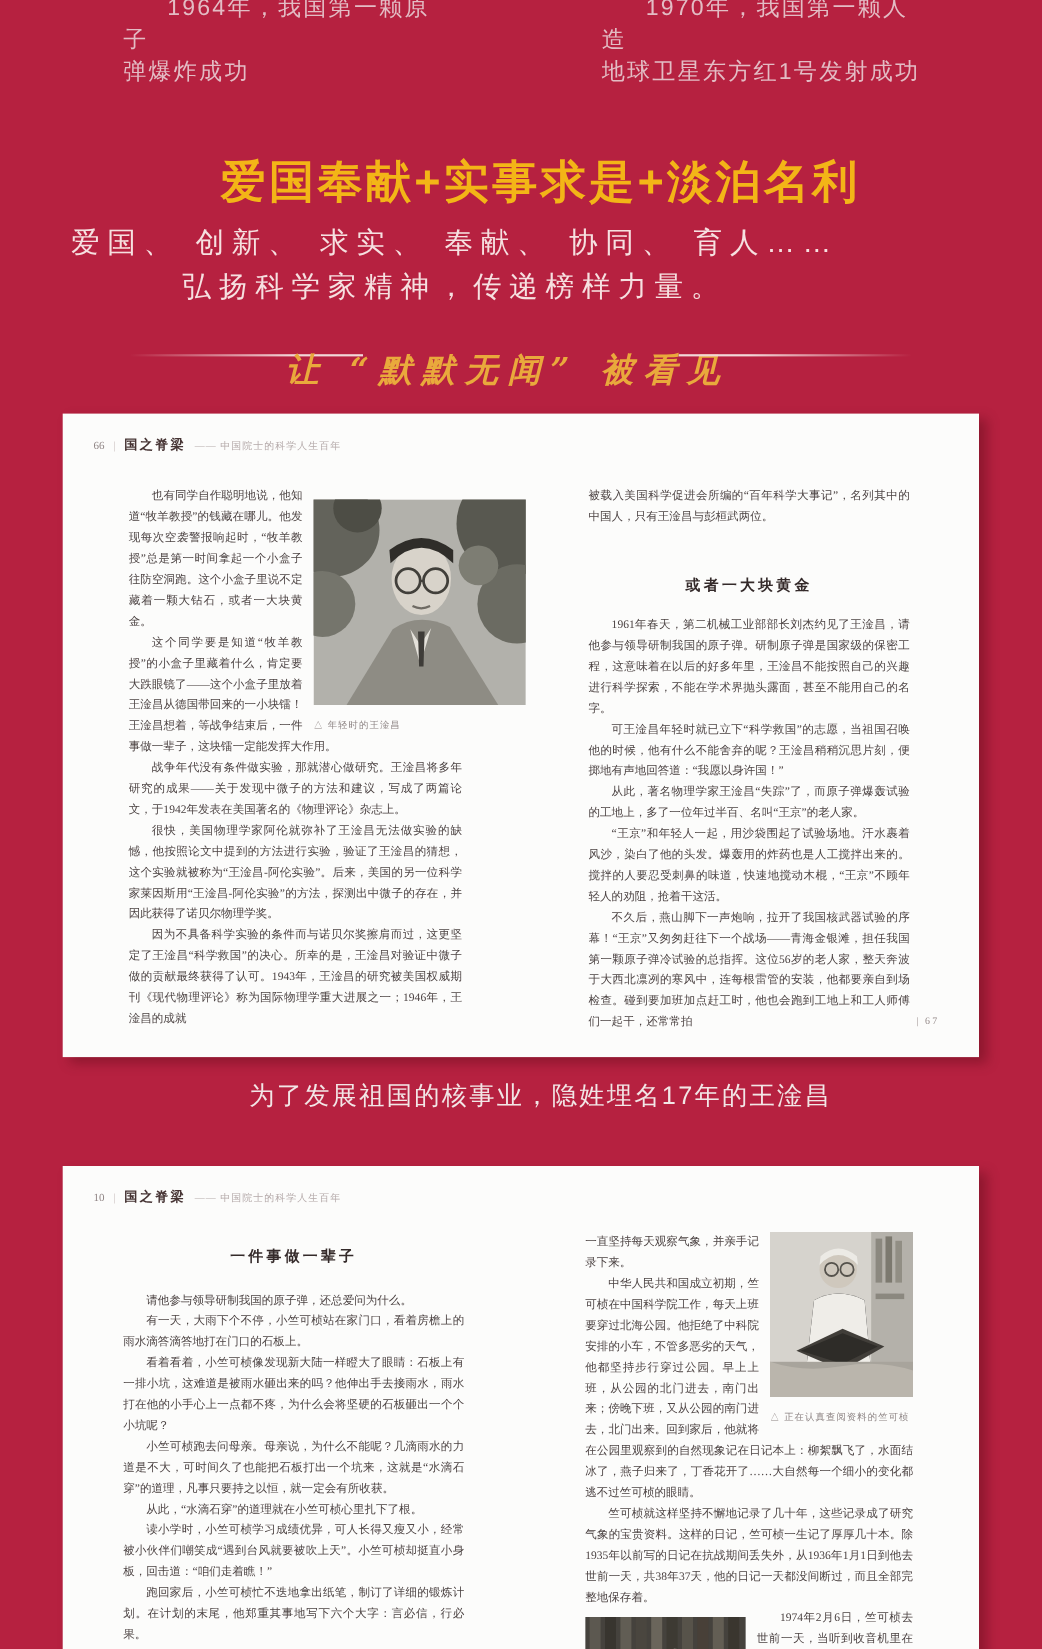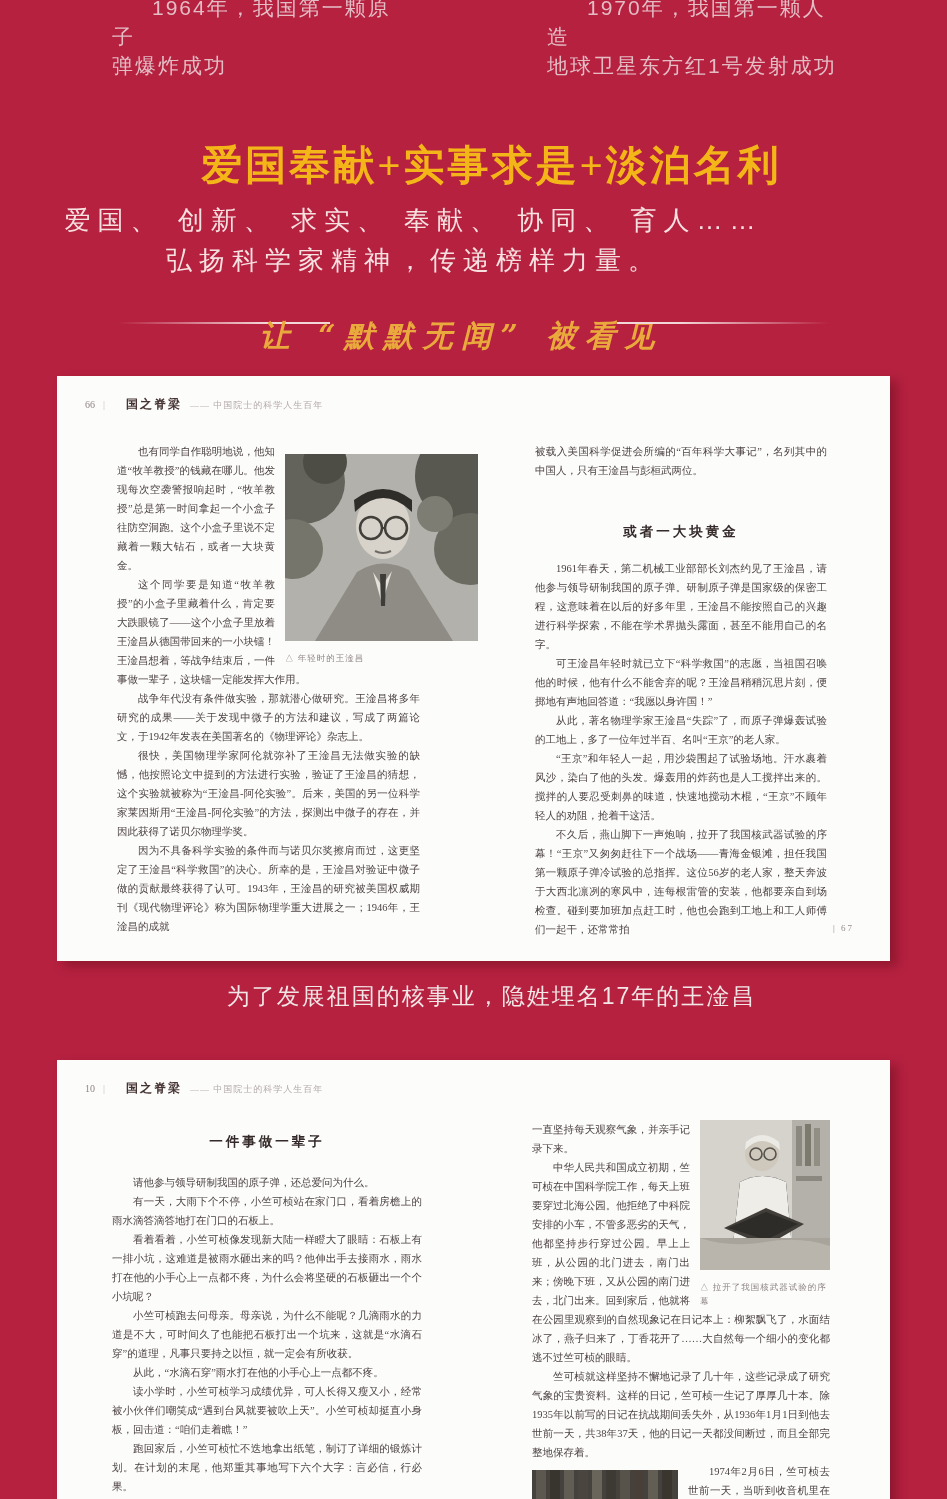--- a/index.html
+++ b/index.html
@@ -9,21 +9,21 @@
 
   
   .tb-block { position:absolute; color:#e3bcc4; font-size:21px; letter-spacing:2px; line-height:29px; }
   .tb-left  { left:112px; top:-7px; width:300px; }
   .tb-right { left:547px; top:-7px; width:292px; }
   .tb-line1 { text-indent:40px; }
 
   
   .headline { position:absolute; left:0; top:138px; width:947px; text-align:center;
               font-size:41px; font-weight:900; color:#f3b517; letter-spacing:3px;
-              font-family:Liberation Serif, serif;padding-left:36px; }
+              font-family:Liberation Sans, sans-serif;padding-left:36px; }
   .subtitle { position:absolute; left:0; width:827px; text-align:center; color:#f6e0e0;
               font-size:26px; letter-spacing:7px; }
   .subtitle1 { top:203px; }
   .subtitle2 { top:243px; }
 
   
   .slogan-row { position:absolute; left:0; top:296px; width:947px; height:54px; }
   .rule { position:absolute; top:26px; height:2px; width:212px; }
   .rule-l { left:118px; background:linear-gradient(90deg, rgba(255,240,240,0) 0%, #f2d7d8 70%, #f2d7d8 100%); }
   .rule-r { right:118px; background:linear-gradient(270deg, rgba(255,240,240,0) 0%, #f2d7d8 70%, #f2d7d8 100%); }
@@ -34,21 +34,21 @@
   
   .page { position:absolute; left:57px; width:833px; background:#fcfcfb;
           box-shadow:7px 5px 10px rgba(70,5,15,.35); overflow:hidden;
           font-family:"Liberation Serif", serif; }
   .page1 { top:376px; height:585px; }
   .page2 { top:1060px; height:564px; }
 
   .page-header { position:absolute; top:20px; left:28px; display:flex; align-items:baseline; gap:8px; }
   .ph-num { font-size:10px; color:#8f8484; }
   .ph-div { font-size:10px; color:#cabfbf; }
-  .ph-book { font-size:12px; font-weight:bold; color:#463434; letter-spacing:2px;margin-left:13px; }
+  .ph-book { font-size:12px; font-weight:bold; color:#463434; letter-spacing:2px; }
   .ph-sub { font-size:9px; color:#b4a9a9; letter-spacing:1px; }
 
   .col { position:absolute; text-align:justify; font-size:10.5px; line-height:19px; color:#4c4343; }
   .col p { text-indent:2em; }
   .col p.noindent { text-indent:0; }
   .section-heading { text-align:center; font-weight:bold; font-size:13.5px; letter-spacing:3px;
                      color:#342a2a; text-indent:0 !important; }
 
   .s1-left  { left:60px;  top:66px; width:361px; padding-right:58px; }
   .s1-right { left:478px; top:66px; width:292px; }
@@ -155,21 +155,21 @@
       <span class="ph-book">国之脊梁</span>
       <span class="ph-sub">—— 中国院士的科学人生百年</span>
     </div>
 
     <div class="col s2-left">
       <p class="section-heading">一件事做一辈子</p>
       <p>请他参与领导研制我国的原子弹，还总爱问为什么。</p>
       <p>有一天，大雨下个不停，小竺可桢站在家门口，看着房檐上的雨水滴答滴答地打在门口的石板上。</p>
       <p>看着看着，小竺可桢像发现新大陆一样瞪大了眼睛：石板上有一排小坑，这难道是被雨水砸出来的吗？他伸出手去接雨水，雨水打在他的小手心上一点都不疼，为什么会将坚硬的石板砸出一个个小坑呢？</p>
       <p>小竺可桢跑去问母亲。母亲说，为什么不能呢？几滴雨水的力道是不大，可时间久了也能把石板打出一个坑来，这就是“水滴石穿”的道理，凡事只要持之以恒，就一定会有所收获。</p>
-      <p>从此，“水滴石穿”雨水打在他的小手心上一点都不疼。</p>
+      <p>从此，“水滴石穿”的道理就在小竺可桢心里扎下了根。</p>
       <p>读小学时，小竺可桢学习成绩优异，可人长得又瘦又小，经常被小伙伴们嘲笑成“遇到台风就要被吹上天”。小竺可桢却挺直小身板，回击道：“咱们走着瞧！”</p>
       <p>跑回家后，小竺可桢忙不迭地拿出纸笔，制订了详细的锻炼计划。在计划的末尾，他郑重其事地写下六个大字：言必信，行必果。</p>
       <p>从那以后，小竺可桢每天天不亮就起床，跑步、做操、舞剑，即便是刮风下雨，他也从不间断。他还把每天的健身情况写进了日</p>
     </div>
 
     <div class="col s2-right">
       <div class="float-r2">
         <svg width="130" height="150" viewBox="0 0 130 150" xmlns="http://www.w3.org/2000/svg">
           <rect width="130" height="150" fill="#d6d3cd"></rect>
           <rect x="92" y="0" width="38" height="150" fill="#b4b1aa"></rect>
@@ -181,21 +181,21 @@
           <path d="M45 30 Q62 12 80 30 L79 22 Q62 8 46 22 Z" fill="#eceae5"></path>
           <circle cx="56" cy="34" r="6" fill="none" stroke="#55524c" stroke-width="1.6"></circle>
           <circle cx="70" cy="34" r="6" fill="none" stroke="#55524c" stroke-width="1.6"></circle>
           <path d="M30 150 L40 62 Q62 50 86 62 L94 150 Z" fill="#efedе8"></path>
           <path d="M30 150 L40 62 Q62 50 86 62 L94 150 Z" fill="#efede8"></path>
           <path d="M24 108 L66 88 L104 104 L66 126 Z" fill="#413e39"></path>
           <path d="M28 108 L66 92 L98 104 L66 120 Z" fill="#2e2c28"></path>
           <rect x="0" y="118" width="130" height="32" fill="#a8a49c"></rect>
           <path d="M0 118 Q30 128 65 122 Q100 116 130 126 L130 150 L0 150 Z" fill="#bab5ac"></path>
         </svg>
-        <div class="caption">△ 拉开了我国核武器试验的序幕</div>
+        <div class="caption">△ 正在认真查阅资料的竺可桢</div>
       </div>
       <p class="noindent">一直坚持每天观察气象，并亲手记录下来。</p>
       <p>中华人民共和国成立初期，竺可桢在中国科学院工作，每天上班要穿过北海公园。他拒绝了中科院安排的小车，不管多恶劣的天气，他都坚持步行穿过公园。早上上班，从公园的北门进去，南门出来；傍晚下班，又从公园的南门进去，北门出来。回到家后，他就将在公园里观察到的自然现象记在日记本上：柳絮飘飞了，水面结冰了，燕子归来了，丁香花开了……大自然每一个细小的变化都逃不过竺可桢的眼睛。</p>
       <p>竺可桢就这样坚持不懈地记录了几十年，这些记录成了研究气象的宝贵资料。这样的日记，竺可桢一生记了厚厚几十本。除1935年以前写的日记在抗战期间丢失外，从1936年1月1日到他去世前一天，共38年37天，他的日记一天都没间断过，而且全部完整地保存着。</p>
       <div>
         <div class="float-l1">
           <svg width="146" height="118" viewBox="0 0 146 118" xmlns="http://www.w3.org/2000/svg">
             <rect width="146" height="118" fill="#45423d"></rect>
             <rect x="4" y="0" width="10" height="60" fill="#5c5850"></rect>
             <rect x="18" y="0" width="10" height="62" fill="#38352f"></rect>

